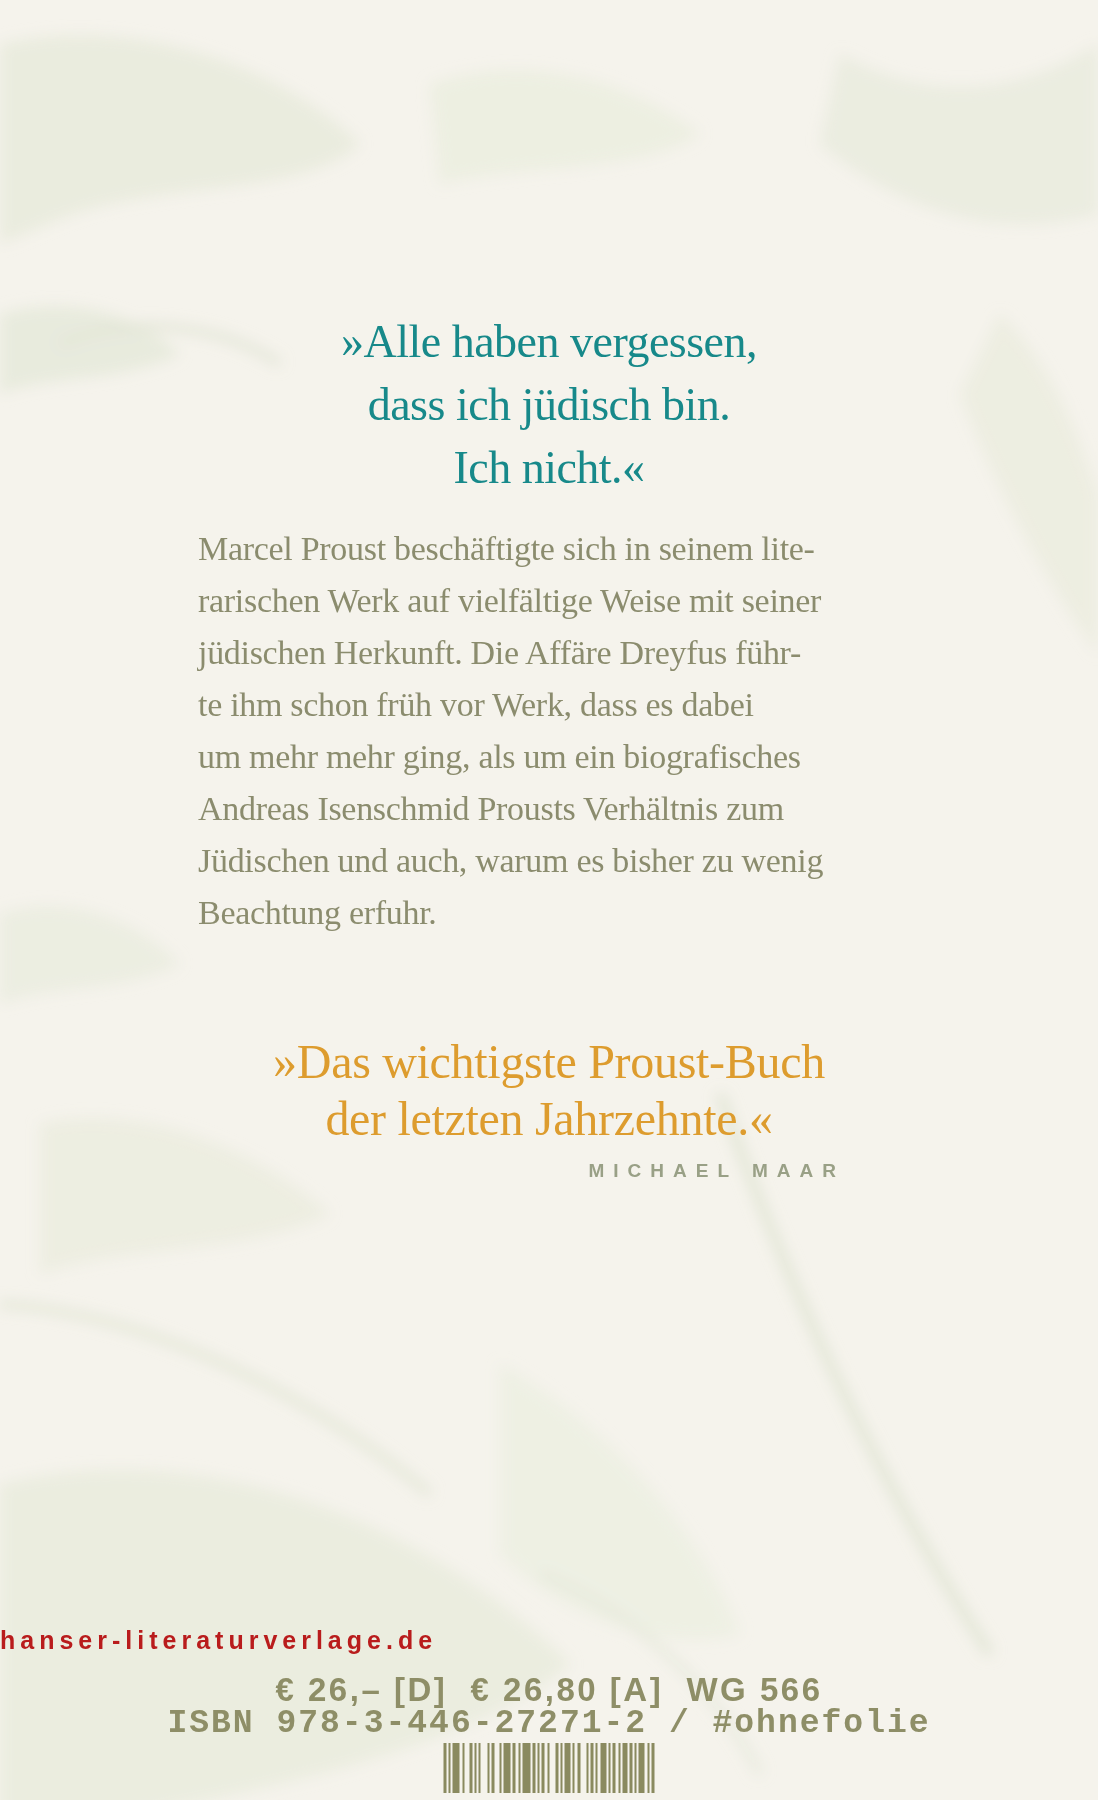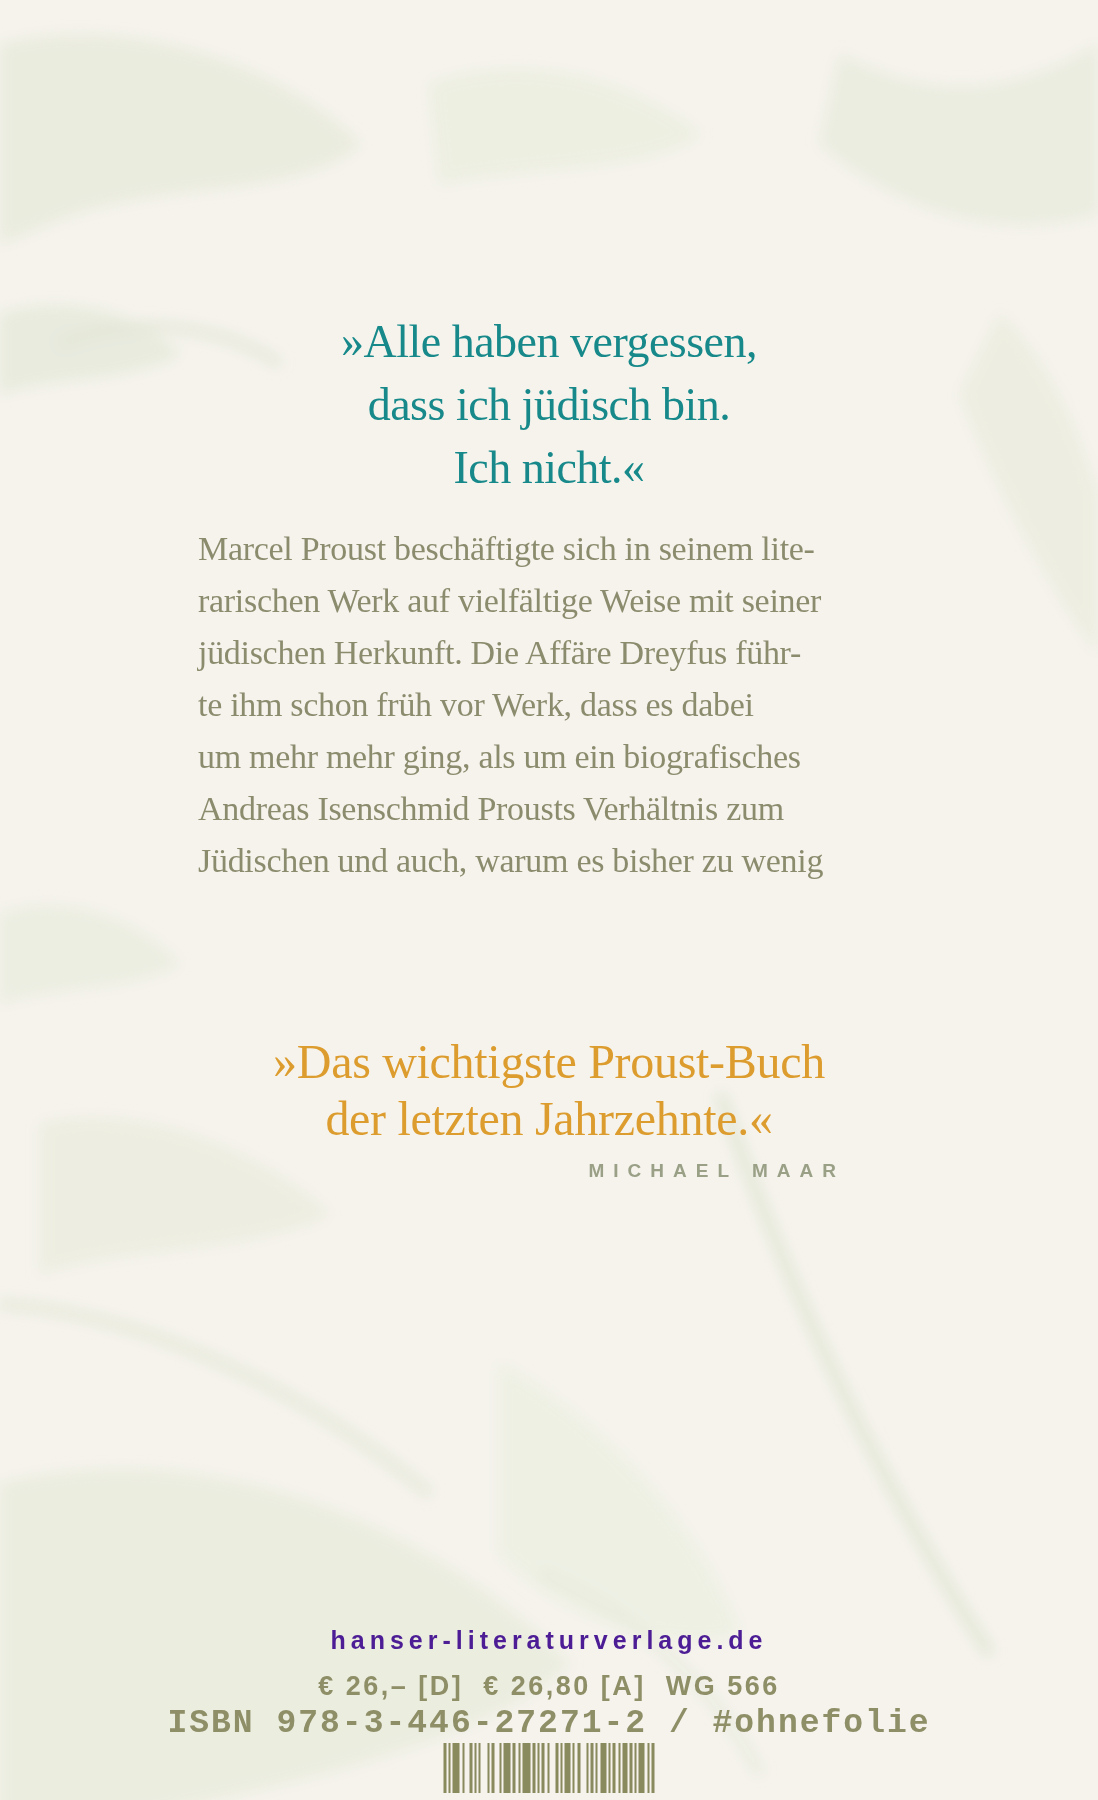--- a/index.html
+++ b/index.html
@@ -35,32 +35,32 @@
     position:absolute;top:1146px;left:0;width:845px;
     text-align:right;
     font-family:"Liberation Sans","DejaVu Sans",sans-serif;
     font-weight:bold;
     font-size:19px;letter-spacing:9px;
     color:#99a086;
     white-space:nowrap;
   }
   .site{
     position:absolute;top:1612px;left:0;width:100%;
-    text-align:center;
+    text-align:left;
     font-family:"Liberation Sans","DejaVu Sans",sans-serif;
     font-weight:bold;
     font-size:25px;letter-spacing:5px;
-    color:#4c1d95;
+    color:#b91c1c;
   }
   .price-line{
     position:absolute;top:1657px;left:0;width:100%;
     text-align:center;
     font-family:"Liberation Sans","DejaVu Sans",sans-serif;
     font-weight:bold;
-    font-size:27px;letter-spacing:2.5px;
+    font-size:33px;letter-spacing:2.5px;
     color:#8e8e67;
     white-space:pre;
   }
   .isbn-line{
     position:absolute;top:1691px;left:0;width:100%;
     text-align:center;
     font-family:Liberation Mono, monospace;
     font-weight:bold;
     font-size:33px;letter-spacing:2px;
     color:#8e8e67;
@@ -109,20 +109,21 @@
   </div>
 
   <div class="blurb">
     <div>Marcel Proust beschäftigte sich in seinem lite-</div>
     <div>rarischen Werk auf vielfältige Weise mit seiner</div>
     <div>jüdischen Herkunft. Die Affäre Dreyfus führ-</div>
     <div>te ihm schon früh vor Werk, dass es dabei</div>
     <div>um mehr mehr ging, als um ein biografisches</div>
     <div>Andreas Isenschmid Prousts Verhältnis zum</div>
     <div>Jüdischen und auch, warum es bisher zu wenig</div>
+    <div>Beachtung erfuhr.</div>
   </div>
 
   <div class="quote-review">
     <div>»Das wichtigste Proust-Buch</div>
     <div>der letzten Jahrzehnte.«</div>
   </div>
 
   <div class="attribution">MICHAEL MAAR</div>
 
   <div class="site">hanser-literaturverlage.de</div>

